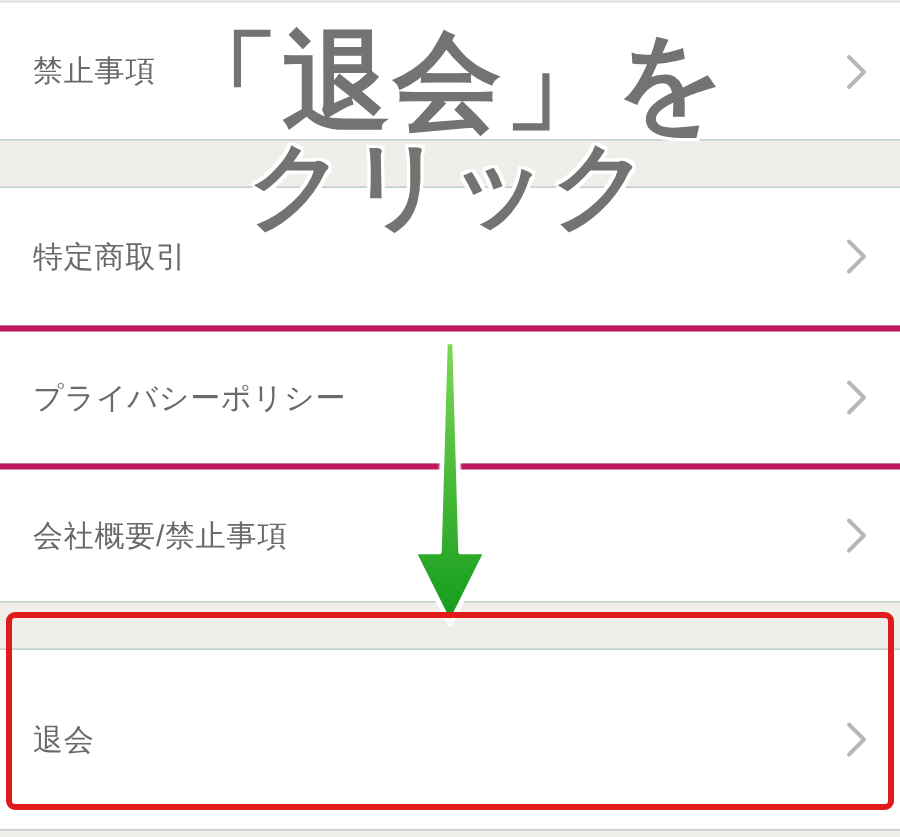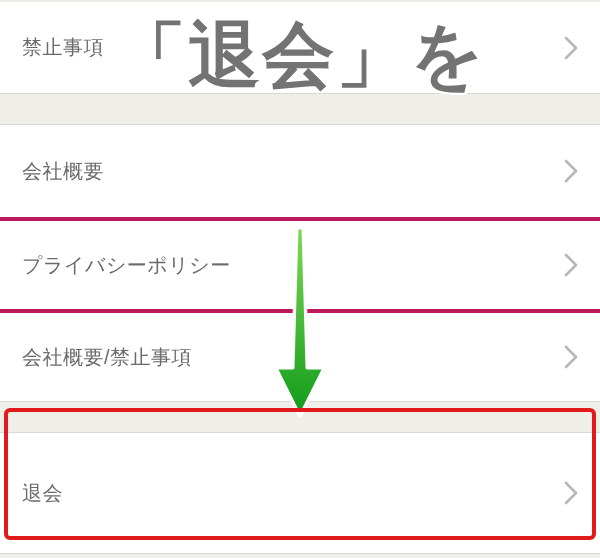--- a/index.html
+++ b/index.html
@@ -96,21 +96,21 @@
             <path d="M2 2 L12 12 L2 22" fill="none" stroke="#b8b7b2" stroke-width="2.6" stroke-linecap="round" stroke-linejoin="round"></path>
           </svg>
       </span>
     </div>
   </div>
 
   <div class="gap"></div>
 
   <div class="group">
     <div class="item">
-      <span class="label">会社概要</span>
+      <span class="label">特定商取引</span>
       <span class="chev">
         <svg width="14" height="24" viewBox="0 0 14 24">
             <path d="M2 2 L12 12 L2 22" fill="none" stroke="#b8b7b2" stroke-width="2.6" stroke-linecap="round" stroke-linejoin="round"></path>
           </svg>
       </span>
     </div>
     <div class="item">
       <span class="label">プライバシーポリシー</span>
       <span class="chev">
         <svg width="14" height="24" viewBox="0 0 14 24">
@@ -138,20 +138,21 @@
             <path d="M2 2 L12 12 L2 22" fill="none" stroke="#b8b7b2" stroke-width="2.6" stroke-linecap="round" stroke-linejoin="round"></path>
           </svg>
       </span>
     </div>
   </div>
 
 </div>
 
 <div class="annotation">
   <span class="line l1">「退会」を</span>
+  <span class="line l2">クリック</span>
 </div>
 
 <div class="arrow-wrap">
   <svg width="60" height="190" viewBox="0 0 60 190">
     <defs>
       <linearGradient id="arrG" x1="0" y1="0" x2="0" y2="1">
         <stop offset="0" stop-color="#7ed957"></stop>
         <stop offset="1" stop-color="#129b1a"></stop>
       </linearGradient>
     </defs>

